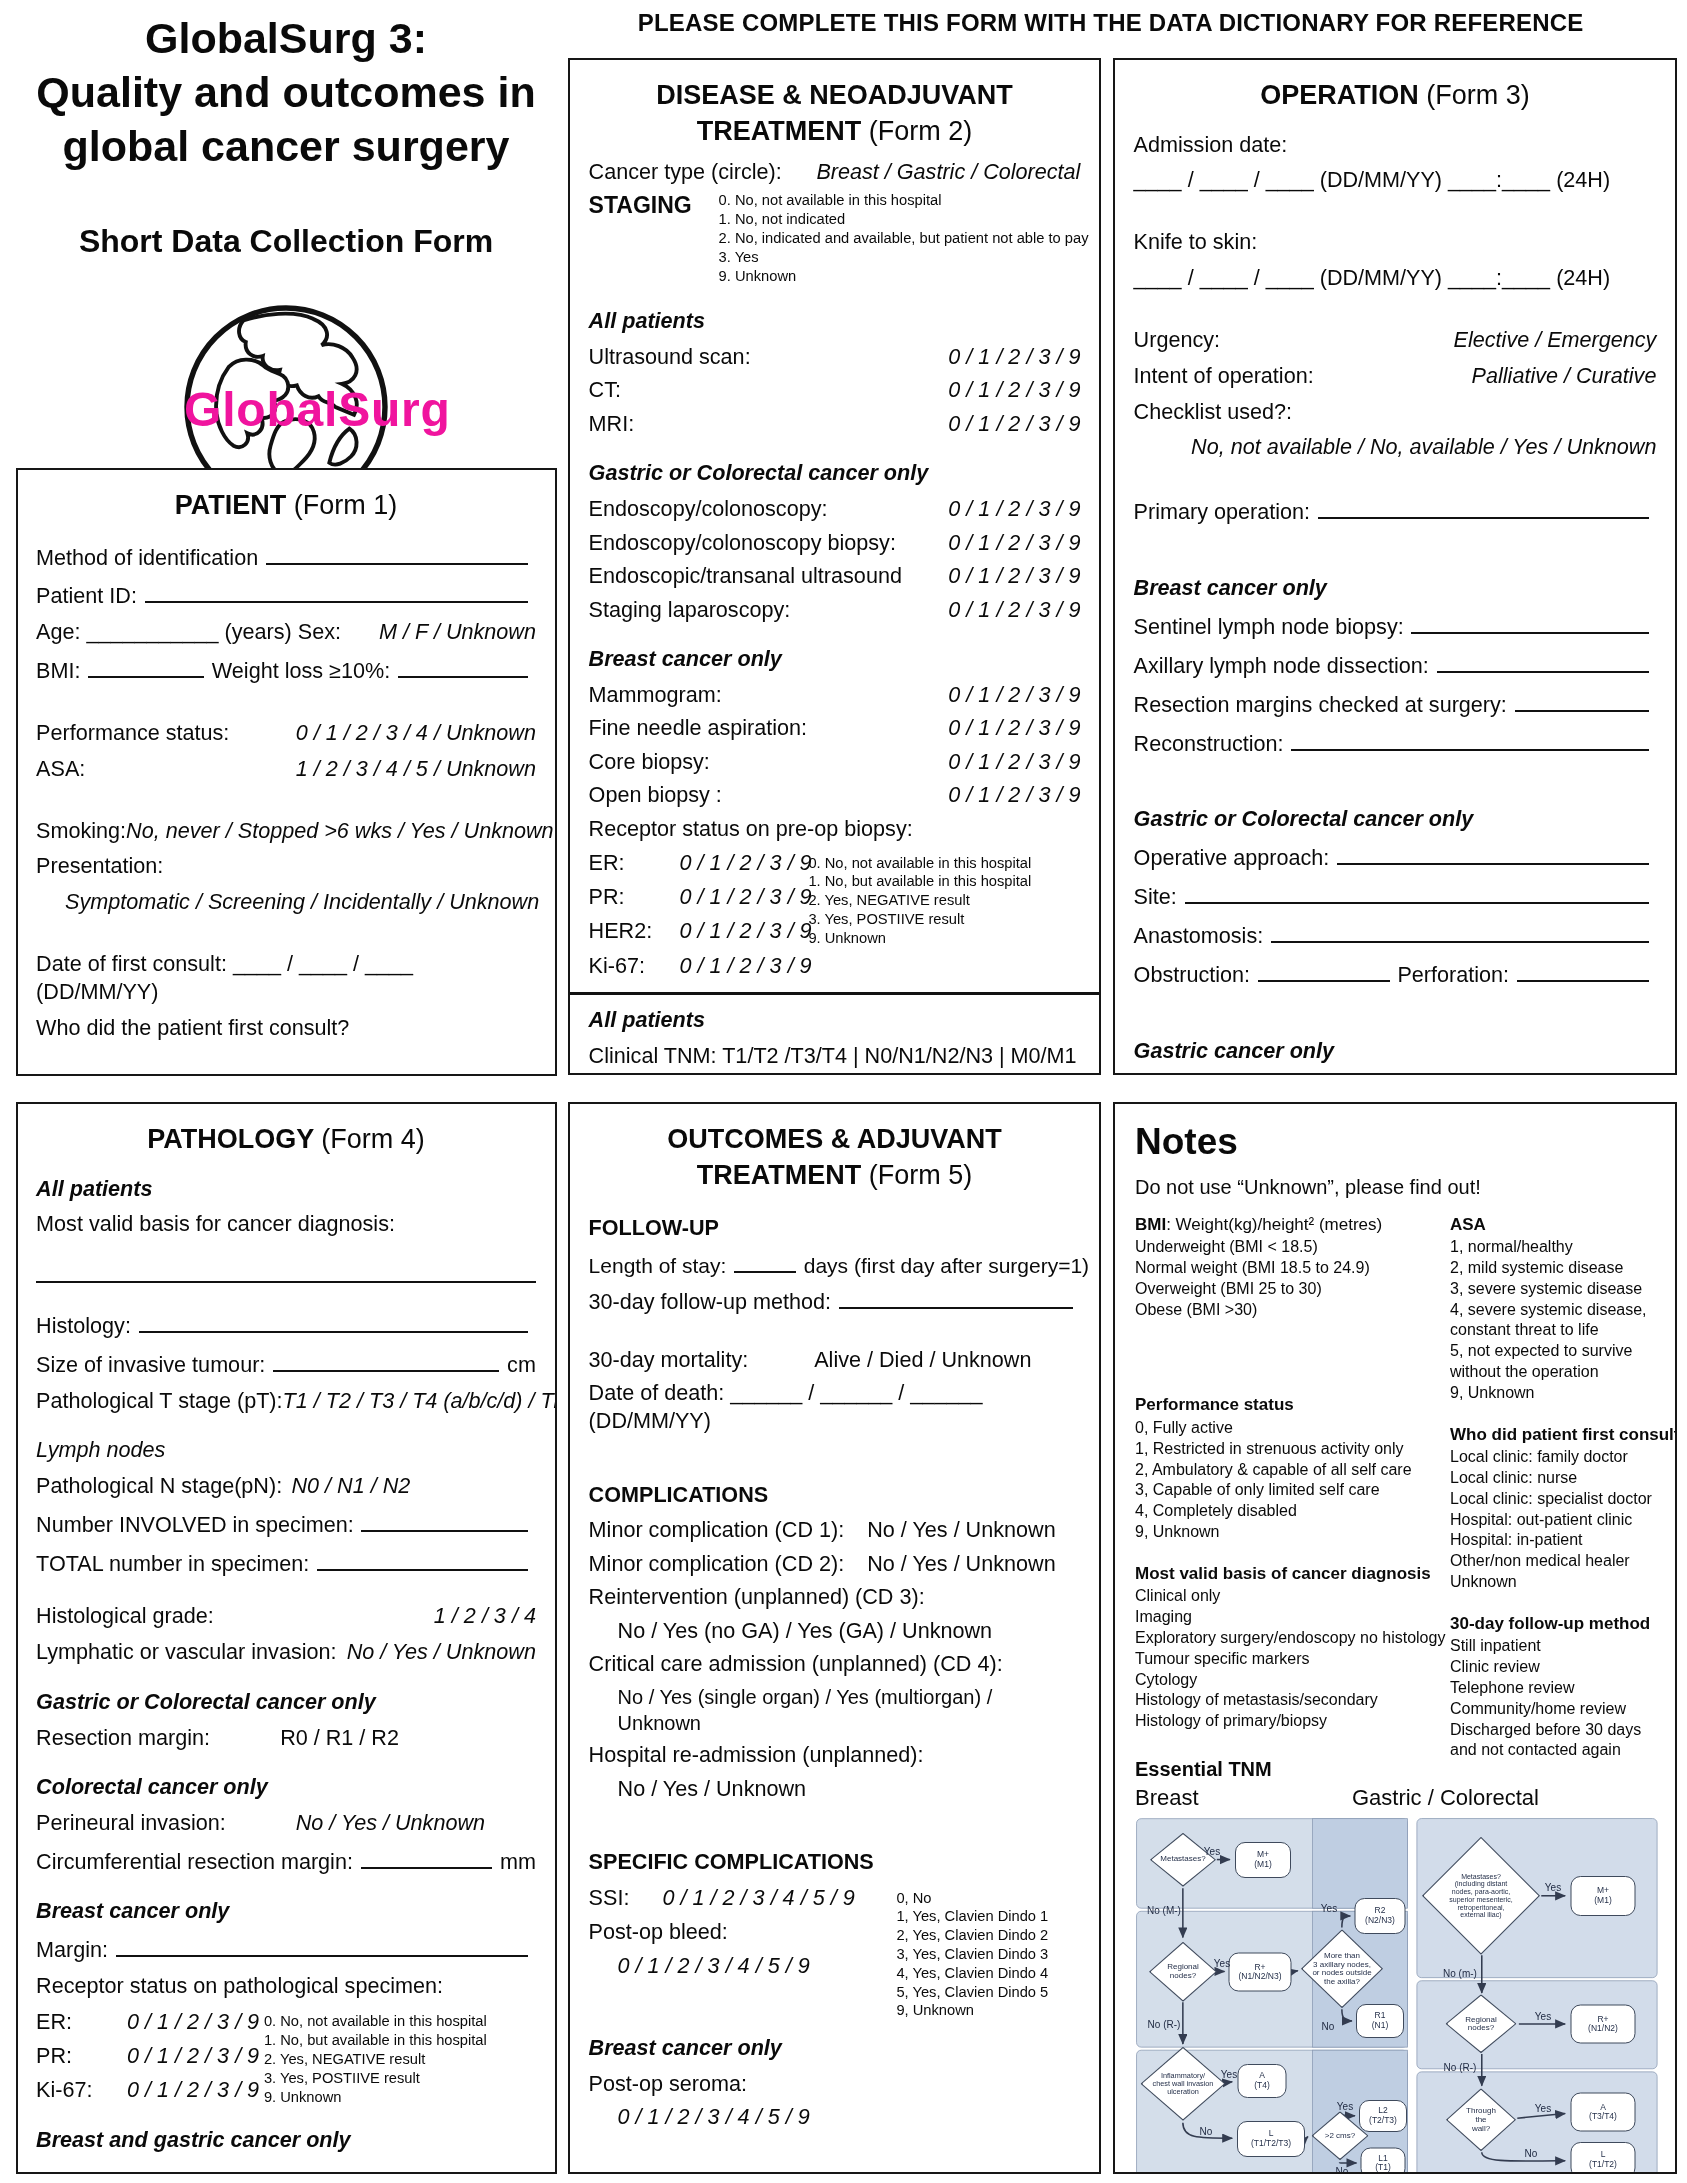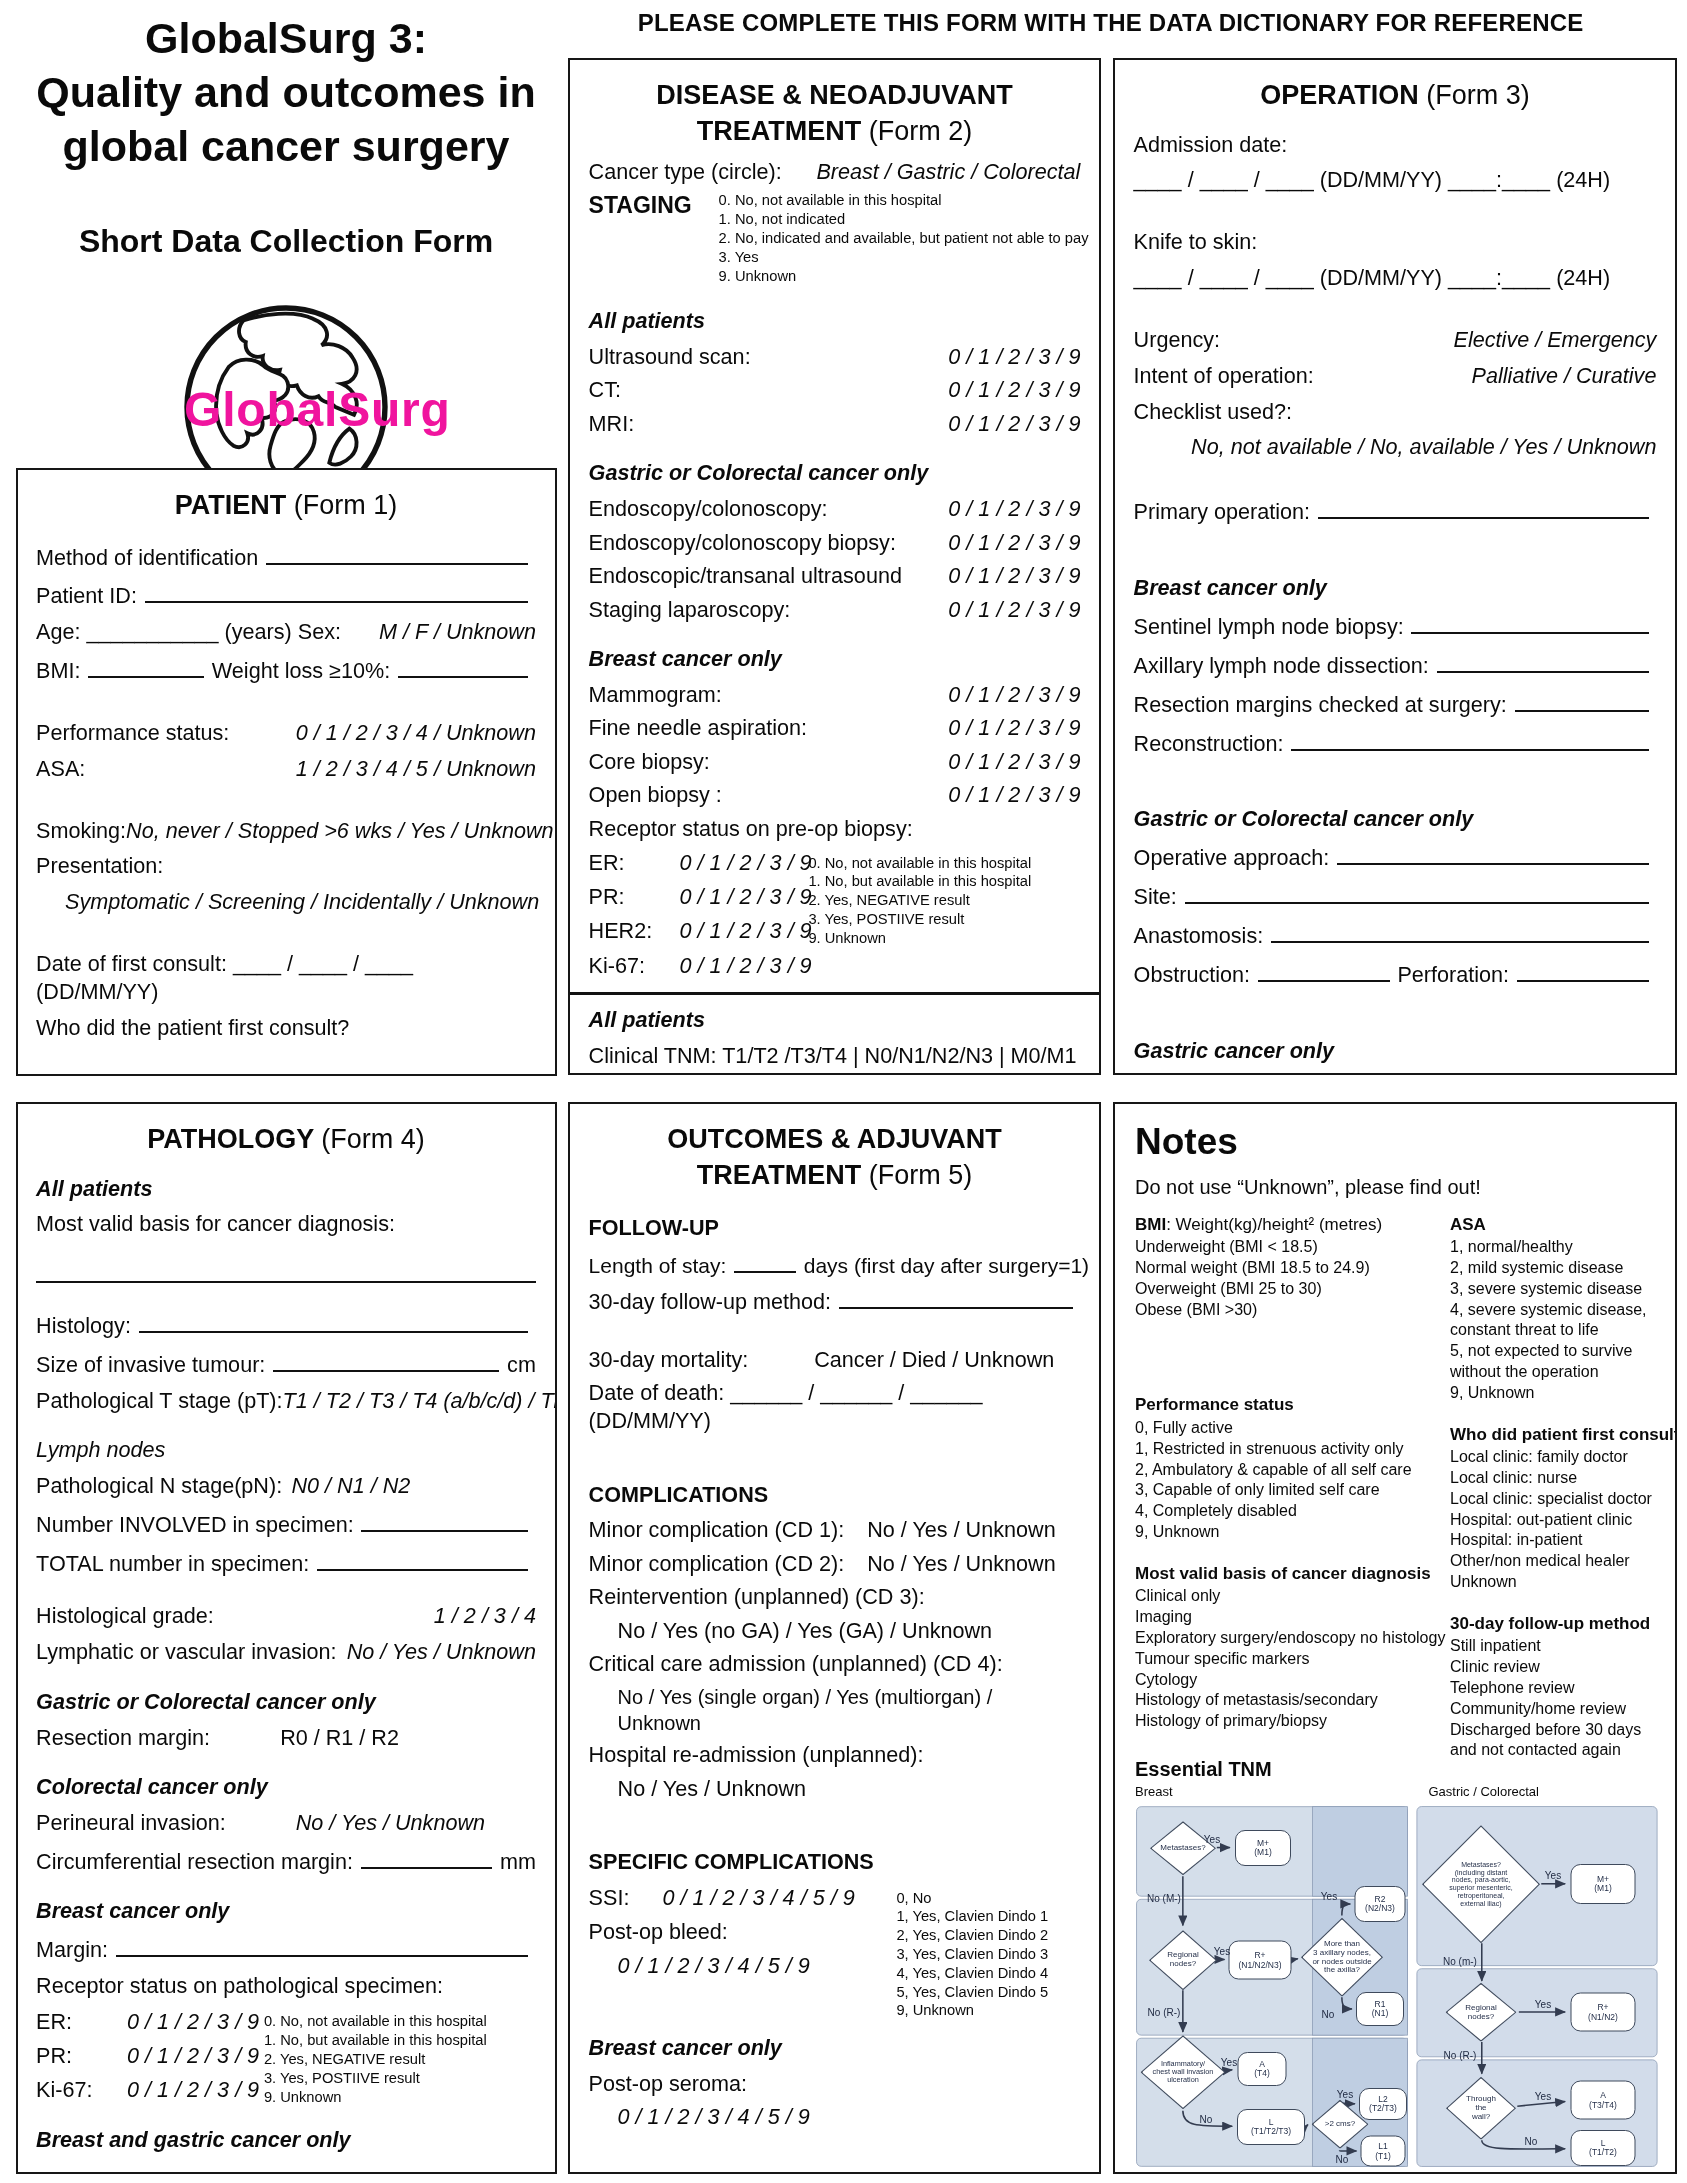--- a/index.html
+++ b/index.html
@@ -60,21 +60,21 @@
   
   .notes-title{font-size:37px;font-weight:bold;margin:3.1px 0 7.7px}
   .notes-intro{font-size:20px;margin-bottom:14px}
   .ncols{position:relative;height:541px;font-size:16px;line-height:1.3}
   .ncol-l{position:absolute;left:0;top:0;width:309px}
   .ncol-r{position:absolute;left:315px;top:0;width:210px}
   .ng-head{font-weight:bold;font-size:17px;margin-bottom:1.5px}
   .ng{margin-bottom:20px}
   .ng div{white-space:nowrap}
   .tnm-head{font-weight:bold;font-size:20px;margin:1.5px 0 1.5px}
-  .tnm-labels{display:flex;justify-content:space-between;font-size:13px;padding-right:116px;margin-bottom:4.6px}
+  .tnm-labels{display:flex;justify-content:space-between;font-size:22px;padding-right:116px;margin-bottom:4.6px}
   
   .tnm-charts{position:relative;height:370px}
   .fc{position:absolute;top:0}
   .fc svg{position:absolute;left:0;top:0}
   .fc-box{position:absolute;transform:translate(-50%,-50%);background:#fff;border:1.5px solid #3f4a5c;
           border-radius:10px;display:flex;align-items:center;justify-content:center;text-align:center;
           font-size:8.5px;line-height:1.12;white-space:pre-line;box-sizing:border-box;color:#25304a;z-index:2}
   .fc-d{position:absolute;transform:translate(-50%,-50%);display:flex;align-items:center;justify-content:center;z-index:2}
   .fc-d .dsh{position:absolute;inset:0;background:#3f4a5c;clip-path:polygon(50% 0,100% 50%,50% 100%,0 50%)}
   .fc-d .dsh::after{content:"";position:absolute;inset:1.5px;background:#fff;clip-path:polygon(50% 0,100% 50%,50% 100%,0 50%)}
@@ -409,21 +409,21 @@
       <span class="fill fw80"></span>
       <span class="suffix">days (first day after surgery=1)</span>
     </div>
   <div class="row">
       <span class="lbl">30-day follow-up method:</span>
       <span class="fill"></span>
     </div>
   <div class="gap"></div>
   <div class="row">
       <span class="lbl">30-day mortality:</span>
-      <span class="opt up" style="margin-right:auto;padding-left:66px">Cancer  /  Died  /  Unknown</span>
+      <span class="opt up" style="margin-right:auto;padding-left:66px">Alive  /  Died  /  Unknown</span>
     </div>
   <div class="line">Date of death: ______ / ______ / ______ (DD/MM/YY)</div>
   <div class="gap"></div>
   <div class="sechead">COMPLICATIONS</div>
   <div class="row">
       <span class="lbl">Minor complication (CD 1):</span>
       <span class="opt up" style="margin-right:auto;padding-left:23px">No  /  Yes  /  Unknown</span>
     </div>
   <div class="row">
       <span class="lbl">Minor complication (CD 2):</span>

